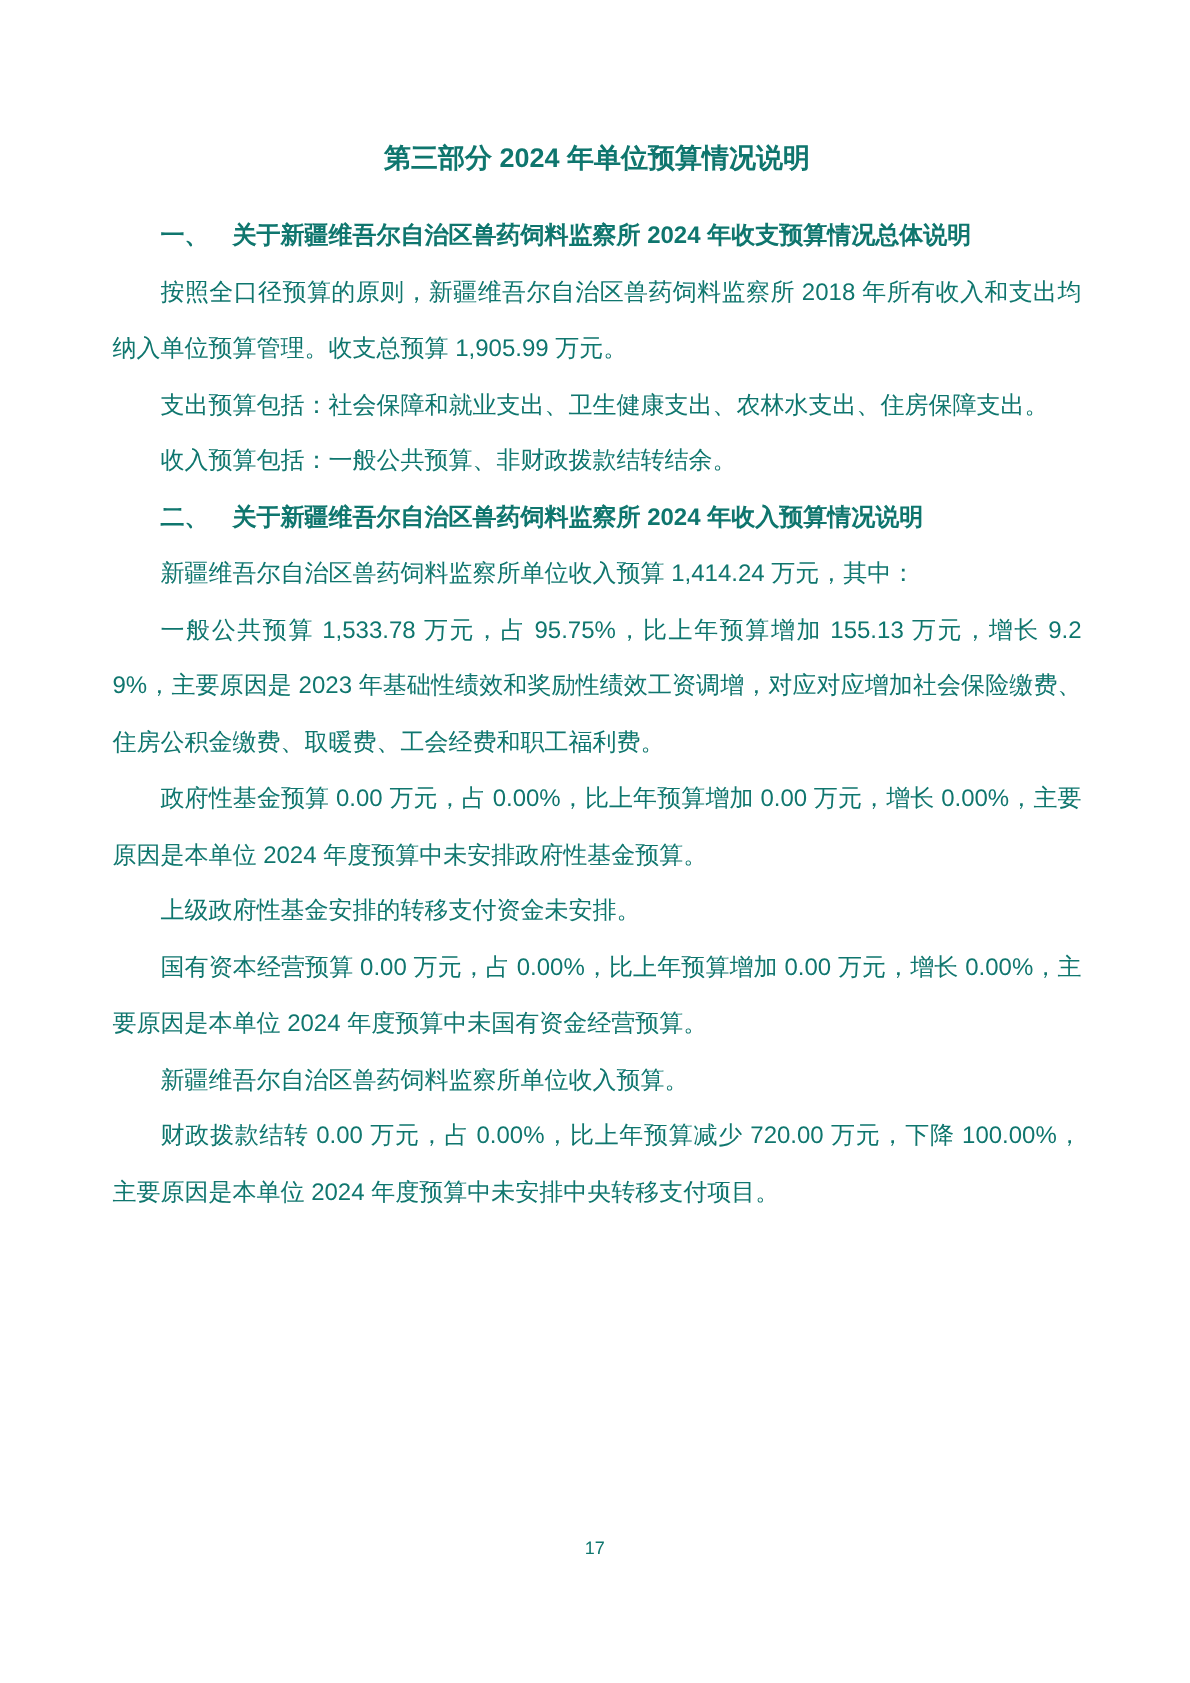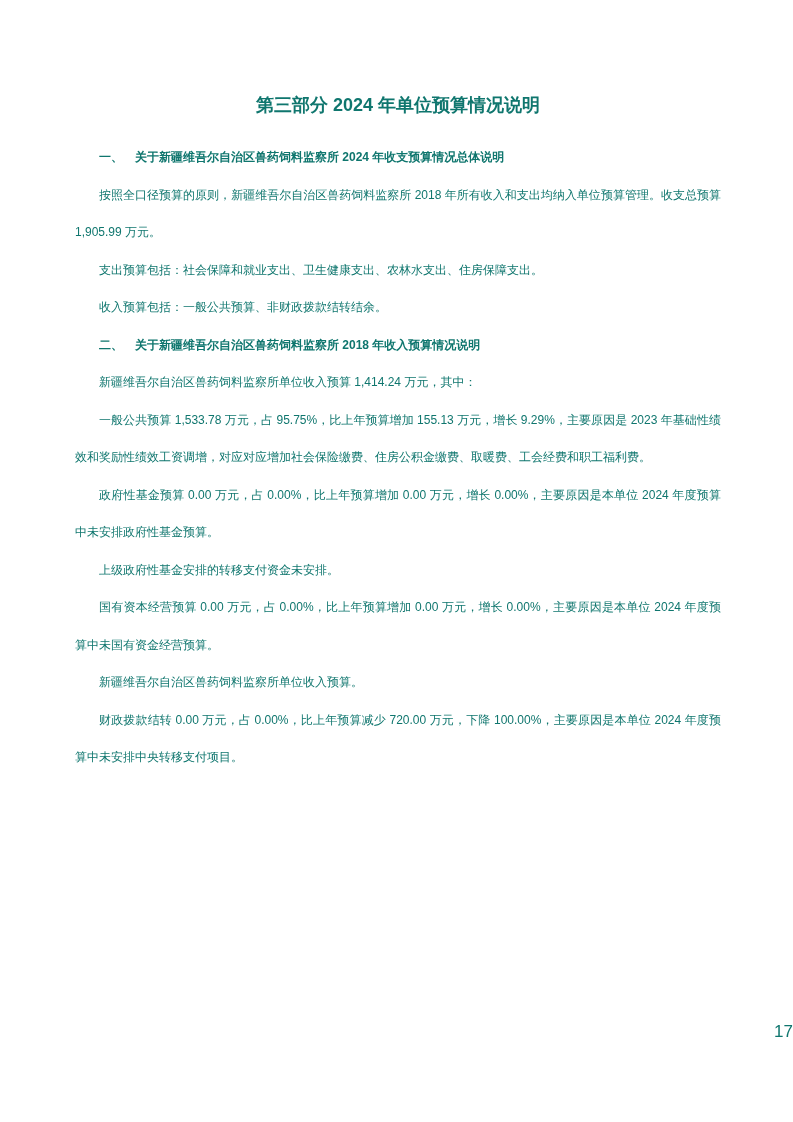--- a/index.html
+++ b/index.html
@@ -25,51 +25,51 @@
   .doc-title {
     margin: 0 0 15px 0;
     font-size: 18px;
     font-weight: bold;
     line-height: 38px;
     text-align: center;
     text-indent: 0;
   }
   .para {
     margin: 0;
-    font-size: 12px;
+    font-size: 16px;
     line-height: 37.5px;
     text-align: justify;
     text-justify: inter-ideograph;
     text-indent: 2em;
     word-break: break-all;
   }
   .para.heading {
     font-weight: bold;
   }
   .page-number {
     position: absolute;
     top: 1024px;
     left: 0;
     width: 100%;
-    text-align: right;
-    font-size: 17px;
+    text-align: center;
+    font-size: 12px;
     line-height: 16px;
   }
 </style>
 </head>
 <body>
 
 <div class="page">
   <div class="content">
     <h1 class="doc-title">第三部分 2024 年单位预算情况说明</h1>
     <p class="para heading">一、　关于新疆维吾尔自治区兽药饲料监察所 2024 年收支预算情况总体说明</p>
     <p class="para">按照全口径预算的原则，新疆维吾尔自治区兽药饲料监察所 2018 年所有收入和支出均纳入单位预算管理。收支总预算 1,905.99 万元。</p>
     <p class="para">支出预算包括：社会保障和就业支出、卫生健康支出、农林水支出、住房保障支出。</p>
     <p class="para">收入预算包括：一般公共预算、非财政拨款结转结余。</p>
-    <p class="para heading">二、　关于新疆维吾尔自治区兽药饲料监察所 2018 年收入预算情况说明</p>
+    <p class="para heading">二、　关于新疆维吾尔自治区兽药饲料监察所 2024 年收入预算情况说明</p>
     <p class="para">新疆维吾尔自治区兽药饲料监察所单位收入预算 1,414.24 万元，其中：</p>
     <p class="para">一般公共预算 1,533.78 万元，占 95.75%，比上年预算增加 155.13 万元，增长 9.29%，主要原因是 2023 年基础性绩效和奖励性绩效工资调增，对应对应增加社会保险缴费、住房公积金缴费、取暖费、工会经费和职工福利费。</p>
     <p class="para">政府性基金预算 0.00 万元，占 0.00%，比上年预算增加 0.00 万元，增长 0.00%，主要原因是本单位 2024 年度预算中未安排政府性基金预算。</p>
     <p class="para">上级政府性基金安排的转移支付资金未安排。</p>
     <p class="para">国有资本经营预算 0.00 万元，占 0.00%，比上年预算增加 0.00 万元，增长 0.00%，主要原因是本单位 2024 年度预算中未国有资金经营预算。</p>
     <p class="para">新疆维吾尔自治区兽药饲料监察所单位收入预算。</p>
     <p class="para">财政拨款结转 0.00 万元，占 0.00%，比上年预算减少 720.00 万元，下降 100.00%，主要原因是本单位 2024 年度预算中未安排中央转移支付项目。</p>
   </div>
   <div class="page-number">17</div>
 </div>

